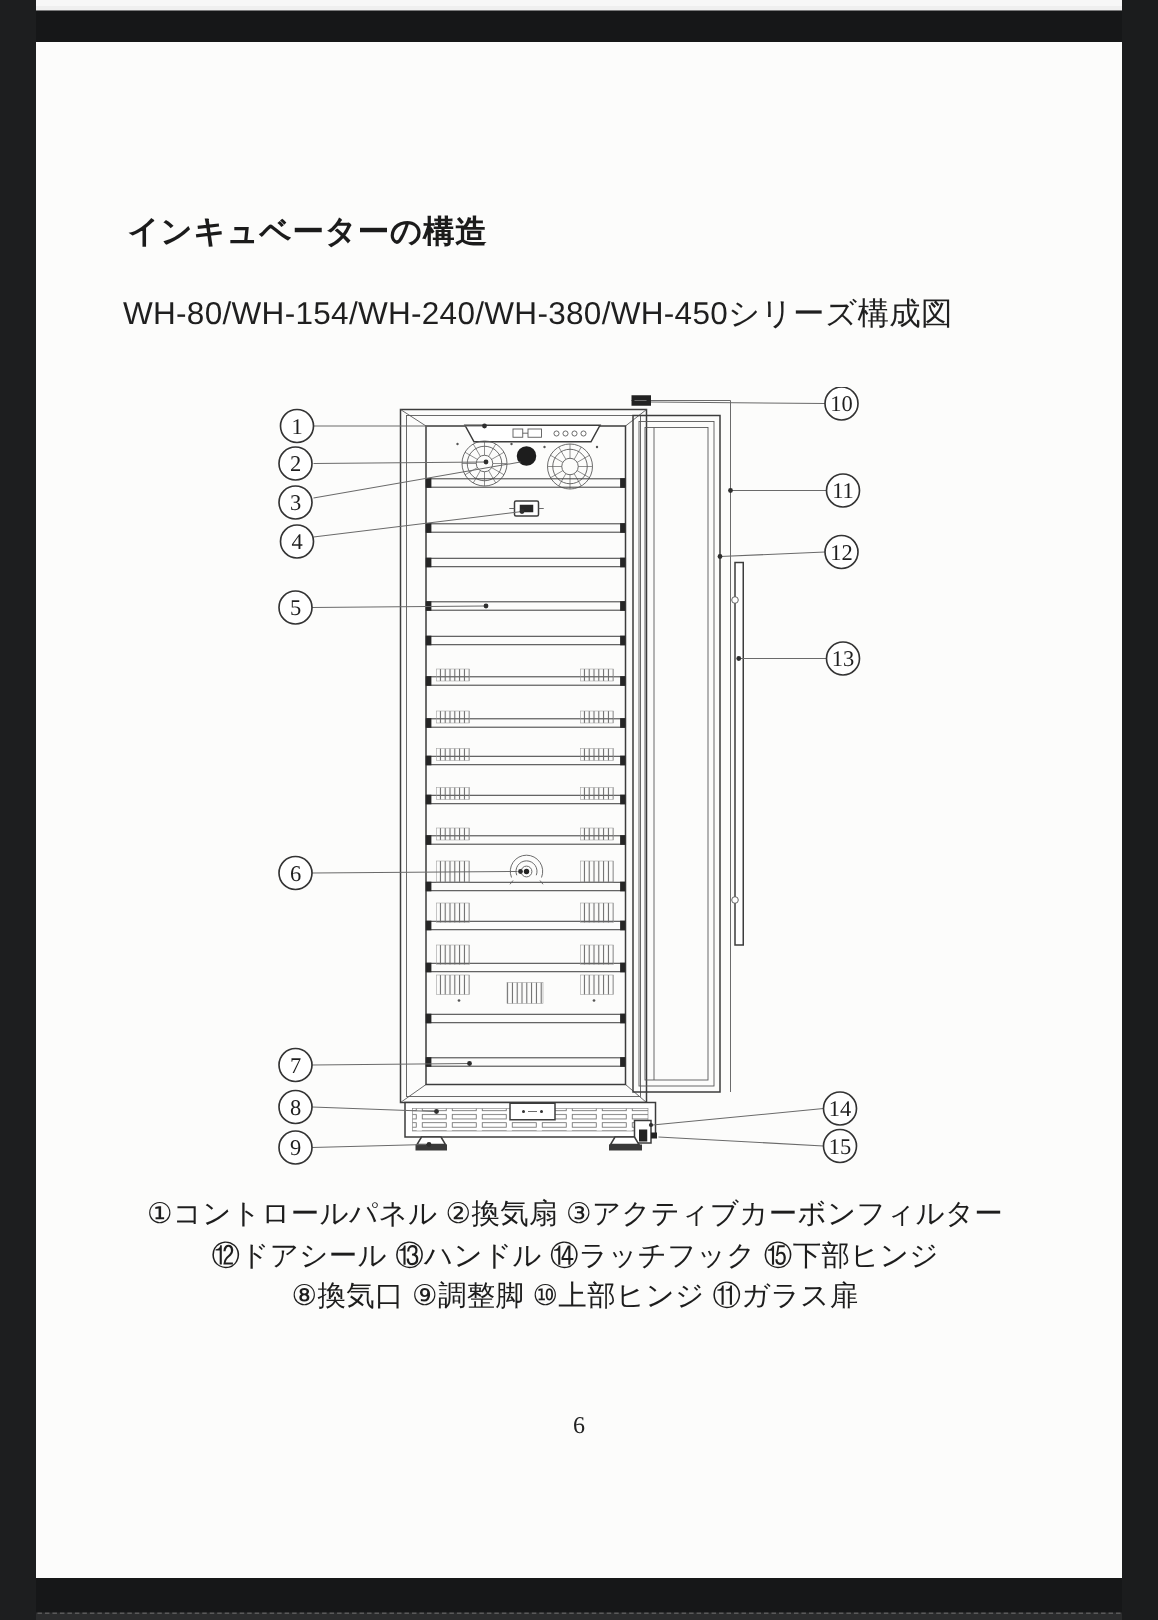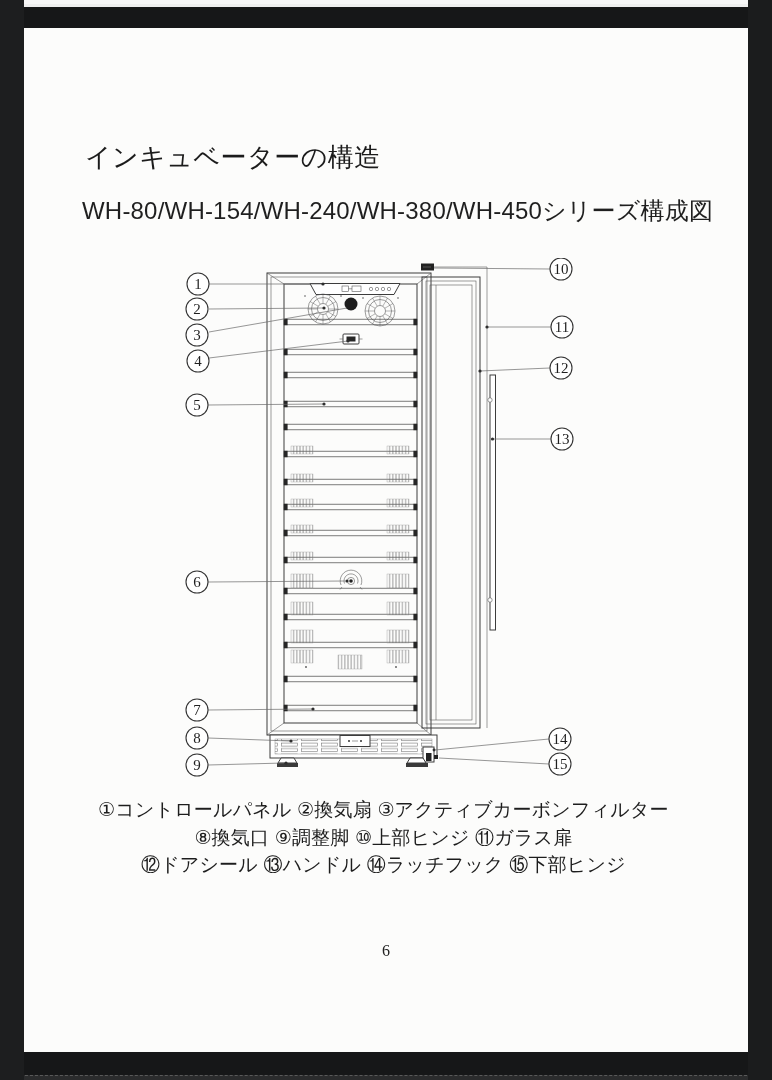--- a/index.html
+++ b/index.html
@@ -11,23 +11,23 @@
   .top-strip{position:absolute;left:14px;top:0;width:758px;height:7px;background:#f7f7f7;
     border-bottom:1px solid #cfcfcf;box-shadow:inset 0 -3px 0 #efefef;}
   .top-bar{position:absolute;left:0;top:7px;width:772px;height:21px;background:#161718;}
   .left-bar{position:absolute;left:0;top:0;width:24px;height:1080px;background:#1d1e1f;}
   .right-bar{position:absolute;left:748px;top:0;width:24px;height:1080px;background:#1b1c1d;}
   .bottom-bar{position:absolute;left:0;top:1052px;width:772px;height:23px;background:#161718;}
   .bottom-strip{position:absolute;left:0;top:1075px;width:772px;height:5px;background:#2b2c2d;
     border-top:1px dashed #5a5a5a;box-sizing:border-box;}
   .page{position:absolute;left:24px;top:28px;width:724px;height:1024px;background:#fcfcfb;}
   .doc-title{position:absolute;left:61px;top:112px;margin:0;
-    font-size:26px;font-weight:400;color:#1b1b1b;letter-spacing:.5px;}
+    font-size:21px;font-weight:700;color:#1b1b1b;letter-spacing:.5px;}
   .doc-subtitle{position:absolute;left:58px;top:167px;
-    font-size:24px;font-weight:400;color:#1f1f1f;letter-spacing:.2px;white-space:nowrap;}
+    font-size:21px;font-weight:400;color:#1f1f1f;letter-spacing:.2px;white-space:nowrap;}
   .diagram{position:absolute;left:156px;top:230px;}
   .legend{position:absolute;left:74px;top:768px;color:#1d1d1d;}
   .legend p{margin:0;font-size:19px;line-height:27.5px;white-space:nowrap;letter-spacing:.2px;text-align:center;}
   .page-number{position:absolute;left:350px;top:914px;width:24px;text-align:center;
     font-family:"Liberation Serif","DejaVu Serif",serif;font-size:16px;color:#222;}
   
   .ln{fill:none;stroke:#3c3c3c;stroke-width:1;}
   .lnw{fill:#fff;stroke:#3c3c3c;stroke-width:1;}
   .ln2{fill:none;stroke:#5a5a5a;stroke-width:.6;}
   .ld{stroke:#6a6a6a;stroke-width:.7;}
@@ -296,18 +296,18 @@
         <text y="5.2" class="cot">14</text>
       </g>
     <g transform="translate(380,506)">
         <circle r="11" class="co"></circle>
         <text y="5.2" class="cot">15</text>
       </g>
   </svg>
 
   <div class="legend">
     <p>①コントロールパネル ②換気扇 ③アクティブカーボンフィルター</p>
+    <p>⑫ドアシール ⑬ハンドル ⑭ラッチフック ⑮下部ヒンジ</p>
     <p>⑧換気口 ⑨調整脚 ⑩上部ヒンジ ⑪ガラス扉</p>
-    <p>⑫ドアシール ⑬ハンドル ⑭ラッチフック ⑮下部ヒンジ</p>
   </div>
 
   <div class="page-number">6</div>
 </div>
 
 </body></html>

